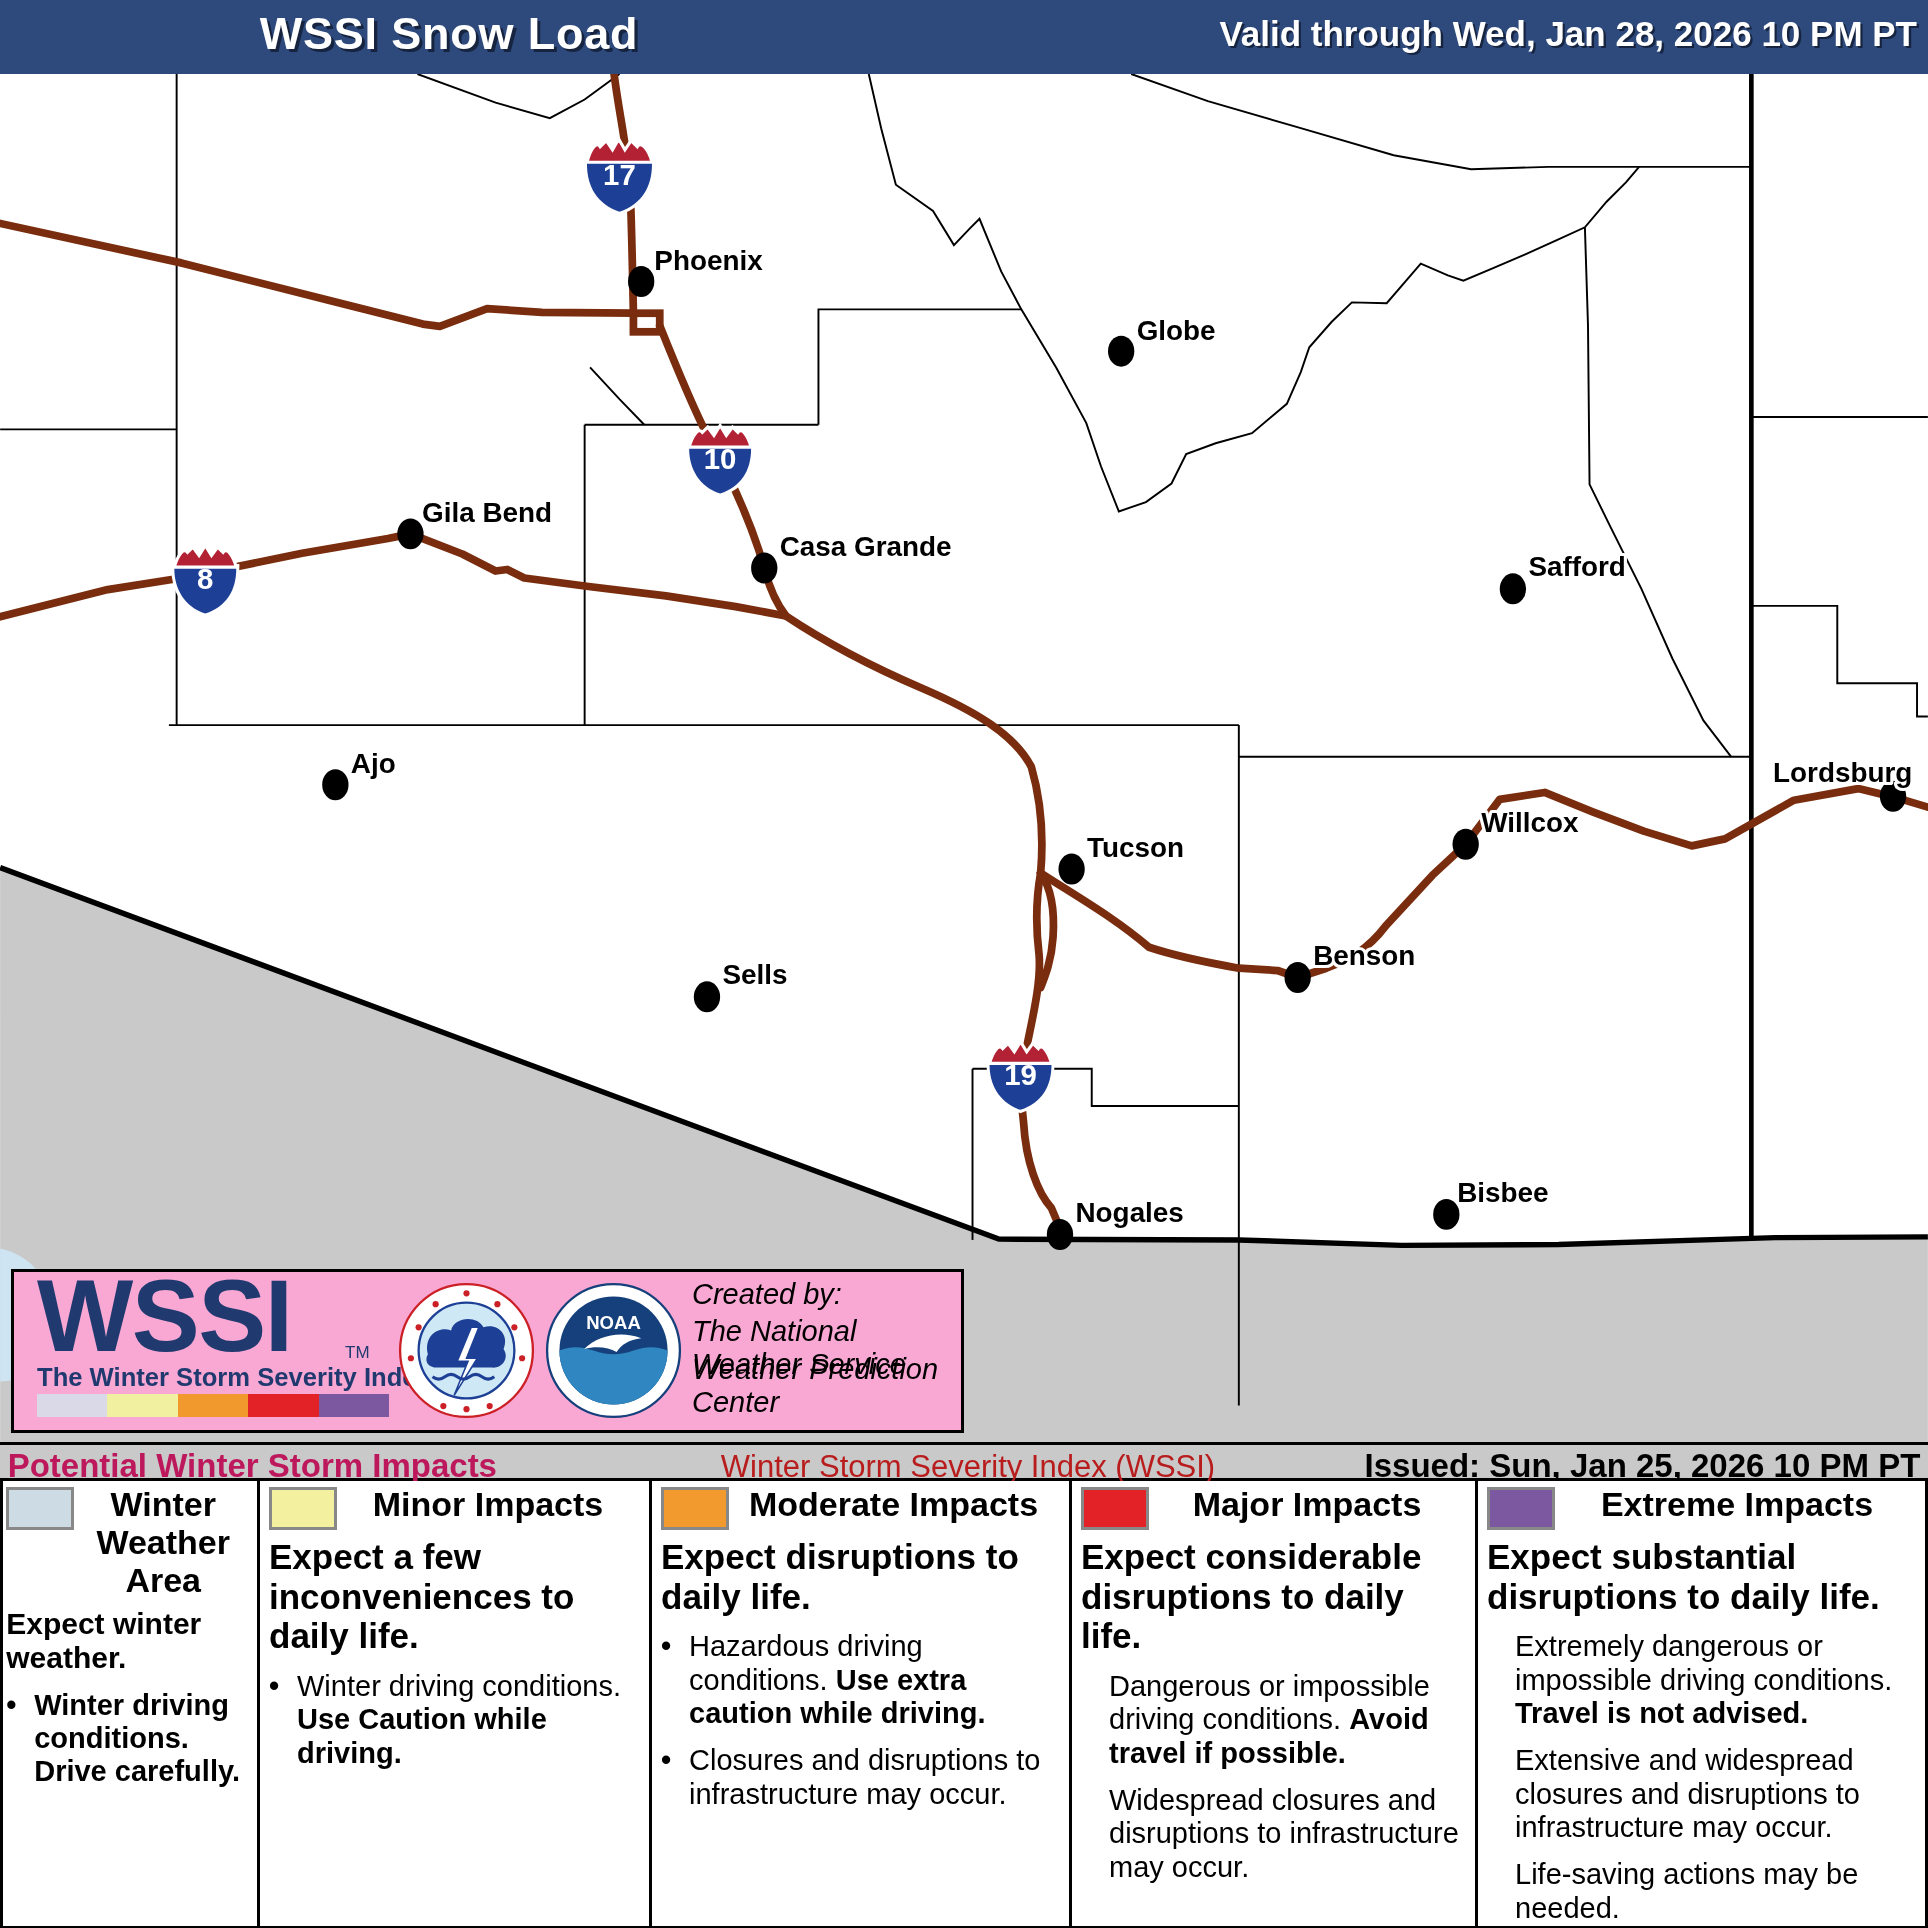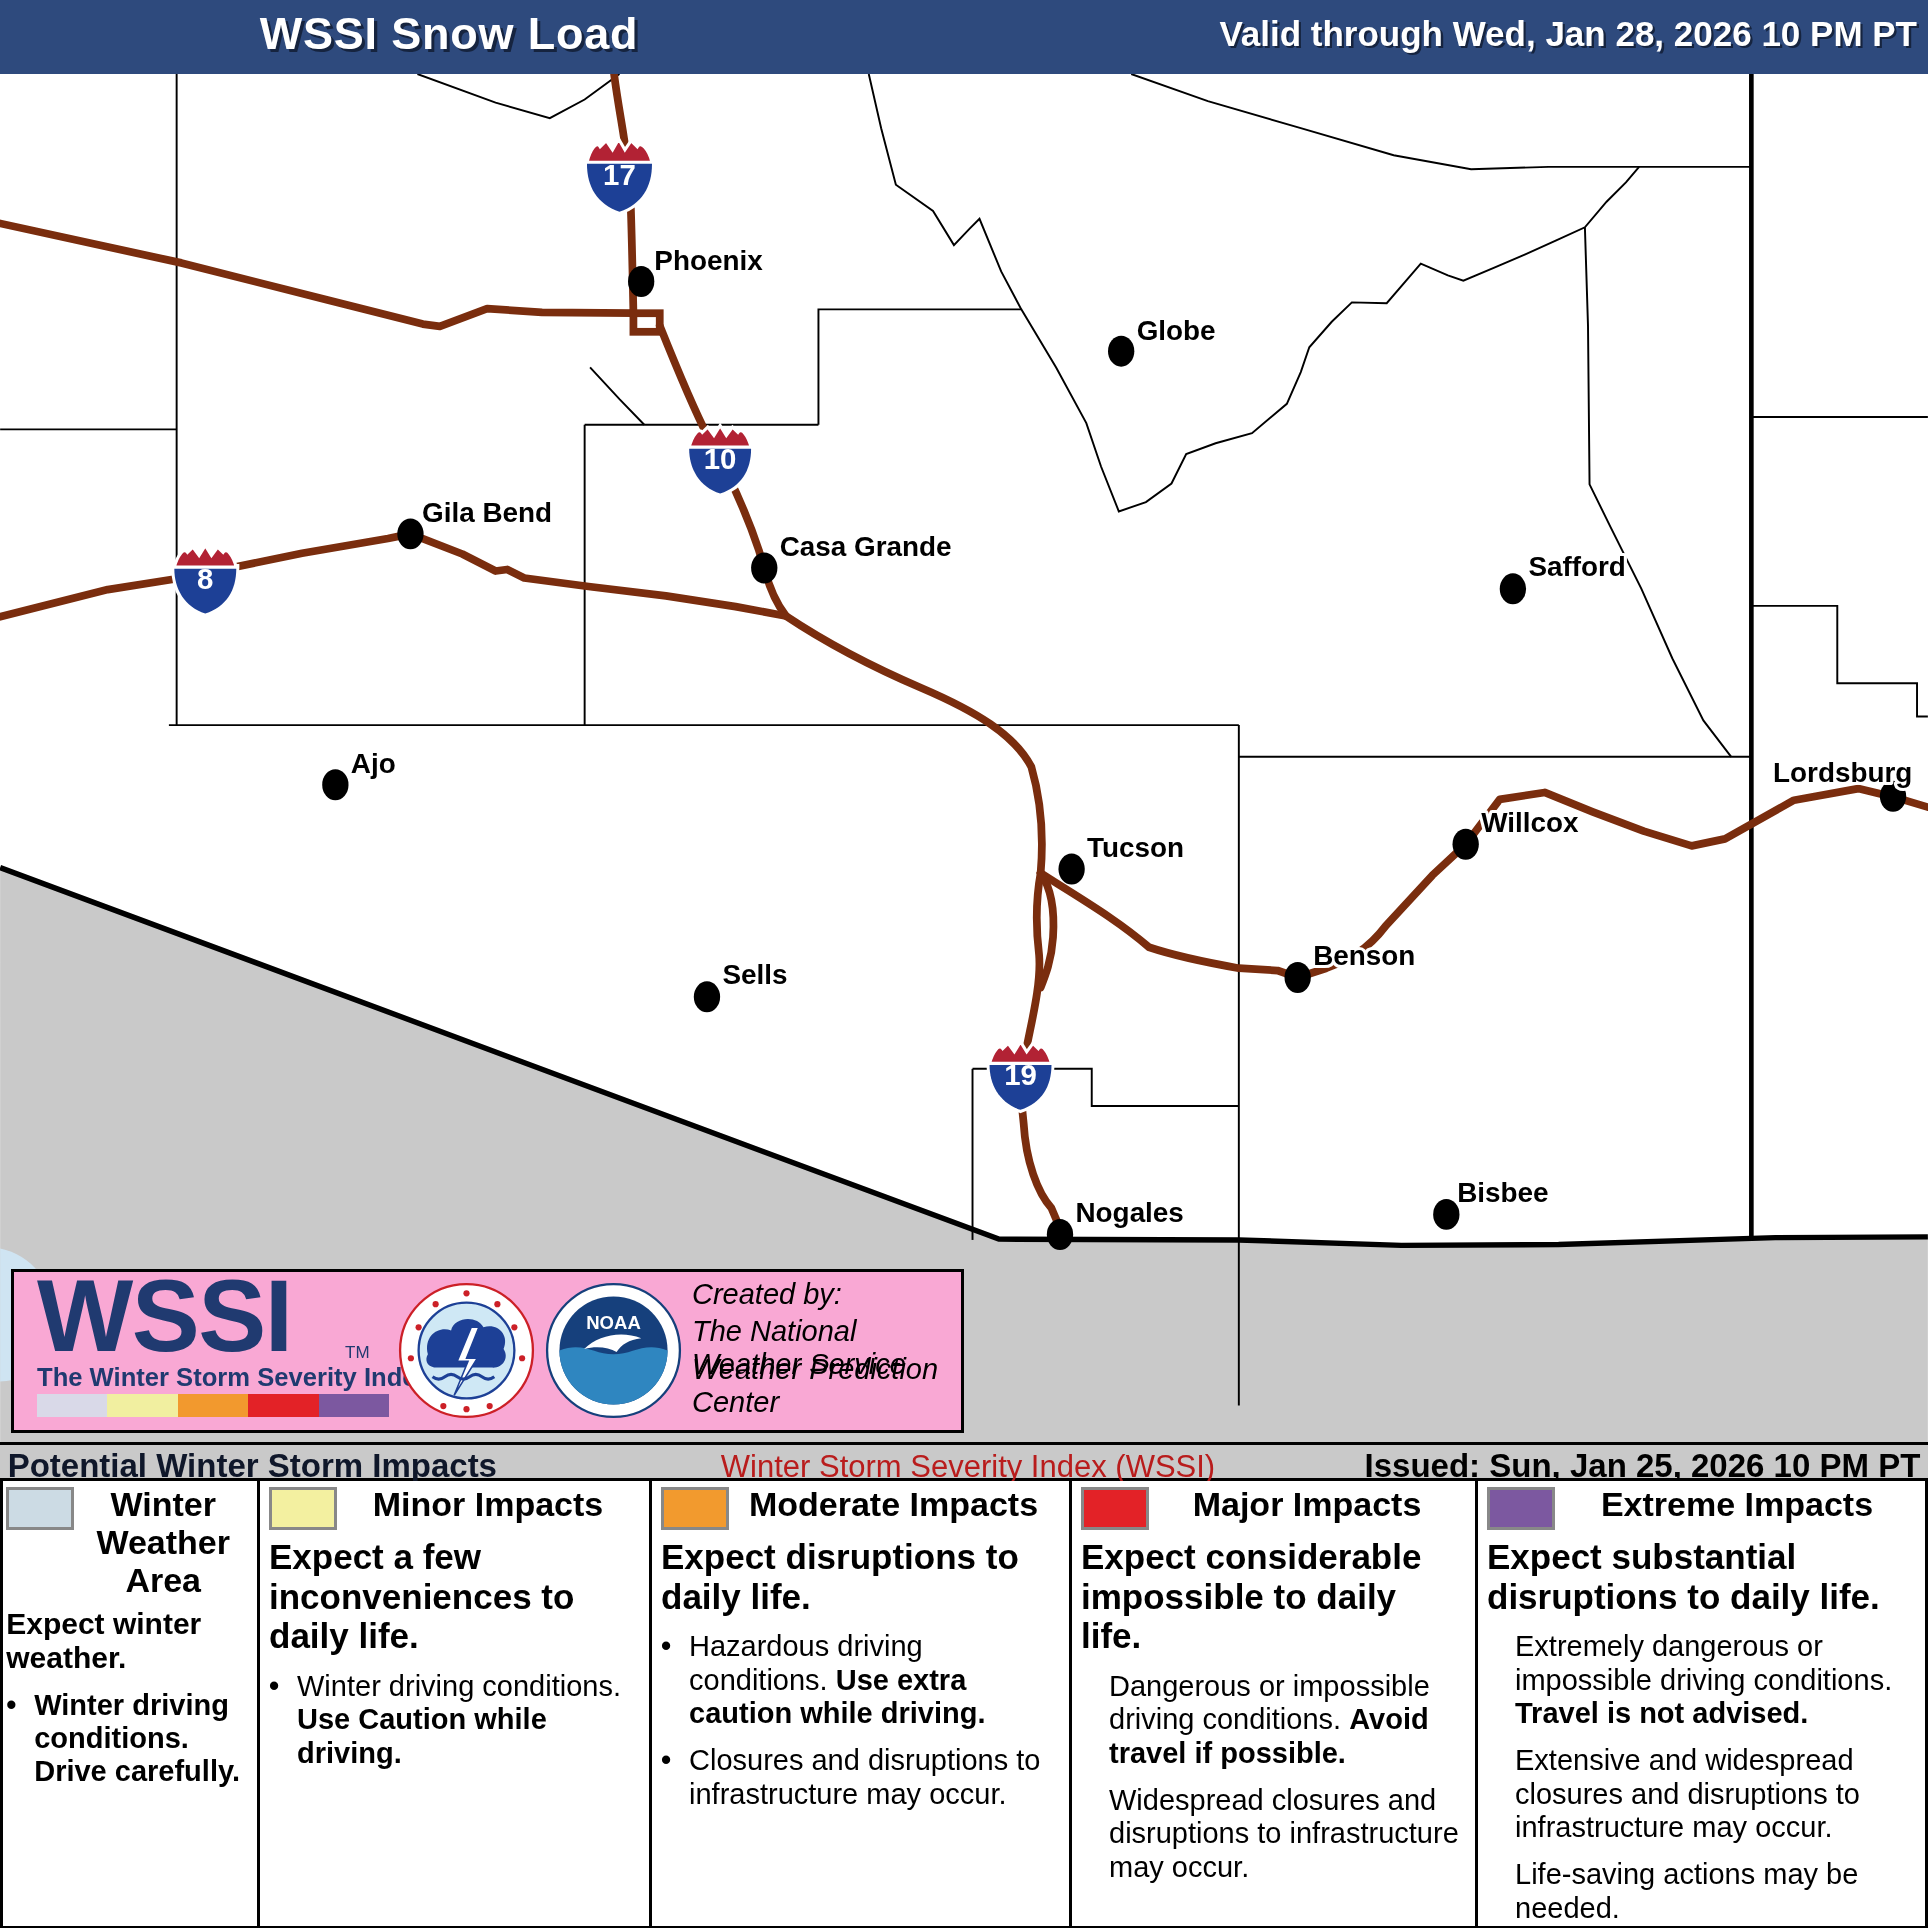--- a/index.html
+++ b/index.html
@@ -31,21 +31,21 @@
   #wssi-big{position:absolute;left:23px;top:-14px;font-size:102px;font-weight:bold;color:#203a70;letter-spacing:-1.5px;}
   #wssi-tm{position:absolute;left:331px;top:71px;font-size:17px;font-weight:normal;color:#203a70;}
   #wssi-tag{position:absolute;left:23px;top:91px;font-size:25.6px;font-weight:bold;color:#203a70;}
   #wssi-strip{position:absolute;left:23px;top:122px;width:352px;height:23px;display:flex;}
   #wssi-strip div{flex:1 1 auto;height:23px;}
   .created{position:absolute;left:678px;color:#000;font-size:29px;font-style:italic;}
 
   
   #impactsbar{position:absolute;left:0;top:1442px;width:1928px;height:39px;background:#c9c9c9;
     border-top:3.9px solid #000;border-bottom:3.1px solid #000;box-sizing:border-box;}
-  #impactsbar .l{position:absolute;left:7.7px;top:1.5px;font-size:33px;font-weight:bold;color:#0f172a;}
+  #impactsbar .l{position:absolute;left:7.7px;top:1.5px;font-size:33px;font-weight:bold;color:#be185d;}
   #impactsbar .c{position:absolute;left:697px;top:3.9px;width:542px;text-align:center;font-size:31px;color:#b91c1c;}
   #impactsbar .r{position:absolute;right:7.7px;top:1.5px;font-size:33px;font-weight:bold;color:#000;}
 
   
   #legend{position:absolute;left:0;top:1481px;width:1928px;height:448px;background:#fff;
     border-left:3.1px solid #000;border-right:3.1px solid #000;border-bottom:3.9px solid #000;box-sizing:border-box;}
   .vdiv{position:absolute;top:1481px;width:3.1px;height:448px;background:#000;}
   .col{position:absolute;top:1485px;}
   .swatchrow{display:flex;align-items:flex-start;}
   .swatch{width:68px;height:43px;border:3.9px solid #888;box-sizing:border-box;flex:0 0 auto;margin-top:1.5px;}
@@ -266,21 +266,21 @@
       <span class="dot">•</span>
       <span><span>Closures and disruptions to infrastructure may occur.</span><b></b></span>
     </div>
   </div>
 
   <div class="col" style="left:1081px;width:384px;">
     <div class="swatchrow">
       <div class="swatch" style="background-color: rgb(227, 34, 39);"></div>
       <div class="coltitle">Major Impacts</div>
     </div>
-    <div class="intro">Expect considerable impossible to daily life.</div>
+    <div class="intro">Expect considerable disruptions to daily life.</div>
     <div class="item">
       <span class="pad"></span>
       <span><span>Dangerous or impossible driving conditions. </span><b>Avoid travel if possible.</b></span>
     </div>
     <div class="item">
       <span class="pad"></span>
       <span><span>Widespread closures and disruptions to infrastructure may occur.</span><b></b></span>
     </div>
   </div>
 

